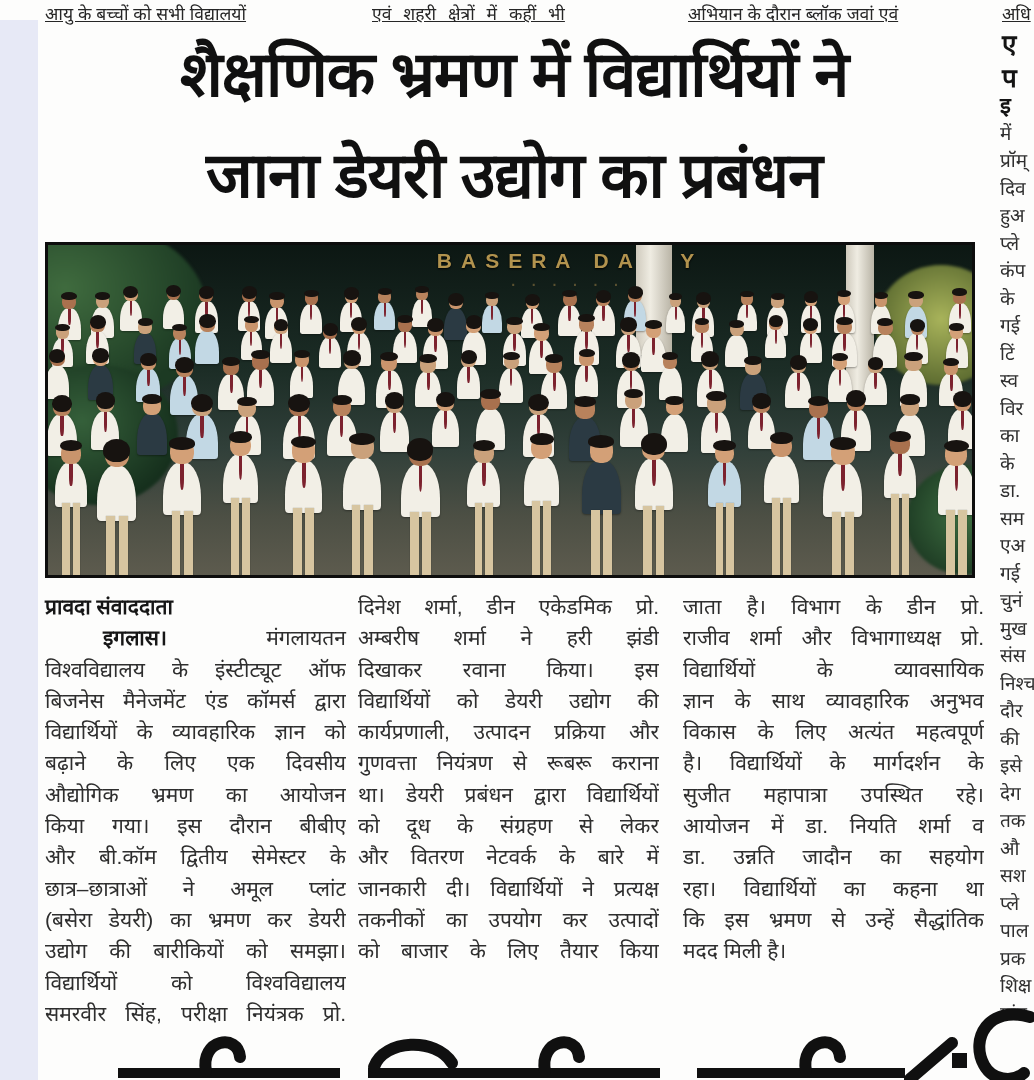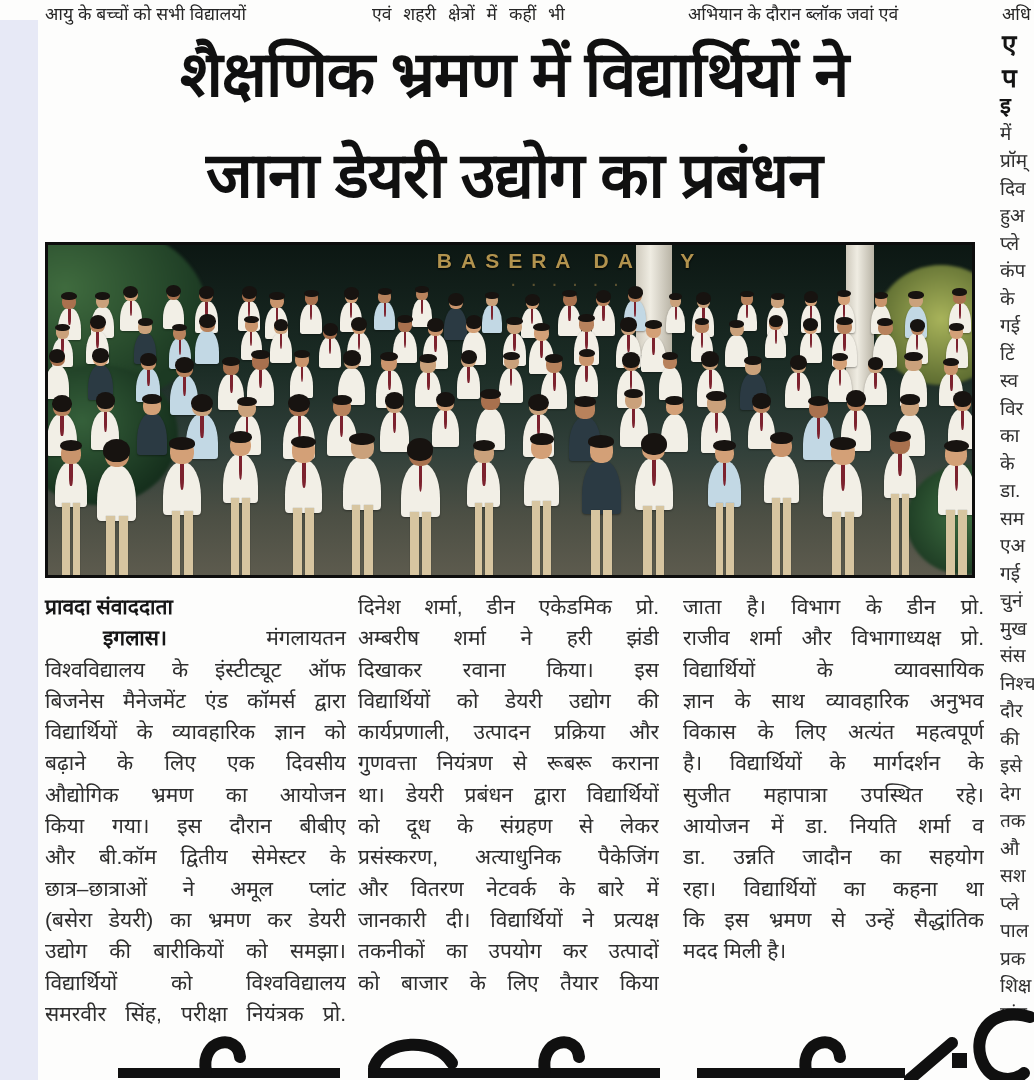--- a/index.html
+++ b/index.html
@@ -6,21 +6,21 @@
   body{
     width:1034px;height:1080px;position:relative;overflow:hidden;
     background:#fdfdfc;color:#2c2c2c;
     font-family:"Liberation Sans","DejaVu Sans",sans-serif;
   }
   
   .edge-strip{position:absolute;left:0;top:20px;width:38px;height:1060px;background:#e7e9f6;}
 
   
   .top-strip{position:absolute;left:0;top:1px;width:1034px;height:24px;font-size:17.5px;color:#262626;white-space:nowrap;}
-  .top-strip span{position:absolute;top:0;}
+  .top-strip span{position:absolute;top:0;text-decoration:underline;}
   .top-strip span:nth-child(1){left:45px;}
   .top-strip span:nth-child(2){left:372px;word-spacing:7px;}
   .top-strip span:nth-child(3){left:688px;}
   .top-strip span:nth-child(4){left:1002px;}
 
   
   .headline{position:absolute;left:42px;top:24px;width:944px;text-align:center;
     font-weight:700;color:#101010;font-size:63px;line-height:101px;letter-spacing:-1px;white-space:nowrap;}
 
   
@@ -777,21 +777,20 @@
 <div class="col col-2">
   <div class="lines">
       <div class="line">दिनेश शर्मा, डीन एकेडमिक प्रो.</div>
       <div class="line">अम्बरीष शर्मा ने हरी झंडी</div>
       <div class="line">दिखाकर रवाना किया। इस</div>
       <div class="line">विद्यार्थियों को डेयरी उद्योग की</div>
       <div class="line">कार्यप्रणाली, उत्पादन प्रक्रिया और</div>
       <div class="line">गुणवत्ता नियंत्रण से रूबरू कराना</div>
       <div class="line">था। डेयरी प्रबंधन द्वारा विद्यार्थियों</div>
       <div class="line">को दूध के संग्रहण से लेकर</div>
-      <div class="line">प्रसंस्करण, अत्याधुनिक पैकेजिंग</div>
       <div class="line">और वितरण नेटवर्क के बारे में</div>
       <div class="line">जानकारी दी। विद्यार्थियों ने प्रत्यक्ष</div>
       <div class="line">तकनीकों का उपयोग कर उत्पादों</div>
       <div class="line">को बाजार के लिए तैयार किया</div>
     </div>
 </div>
 
 <div class="col col-3">
   <div class="lines">
       <div class="line">जाता है। विभाग के डीन प्रो.</div>

